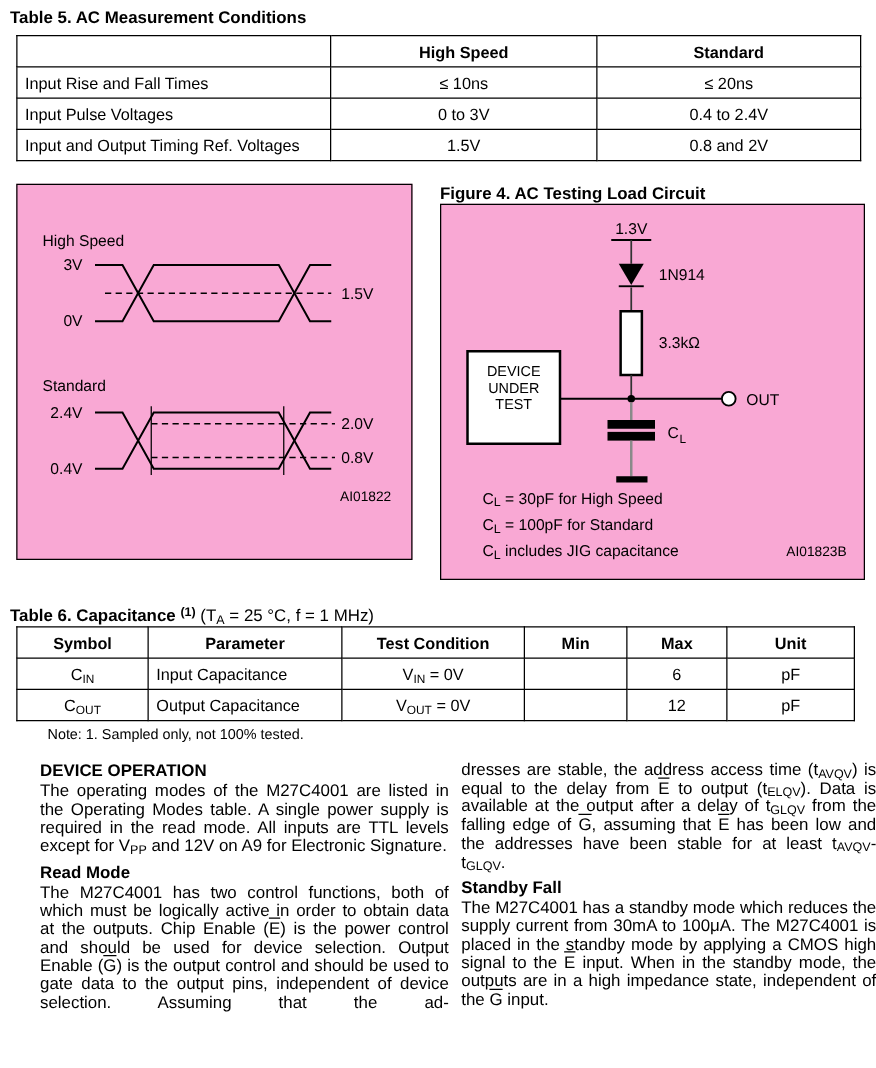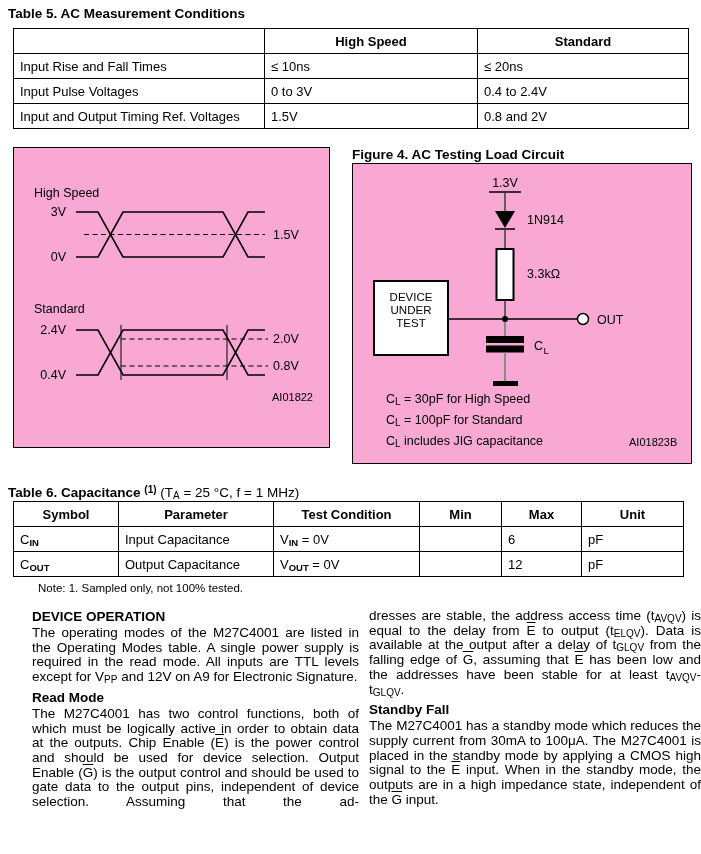--- a/index.html
+++ b/index.html
@@ -6,21 +6,21 @@
   html,body { background:#fff; }
   body {
     width:701px; height:854px; overflow:hidden;
     color:#000; font-family:"Liberation Sans","DejaVu Sans",sans-serif;
     position:relative;
   }
   .doc-title { font-weight:bold; font-size:13.5px; line-height:16px; margin:6px 0 0 8px; }
   table { border-collapse:collapse; margin-left:13px; table-layout:fixed; }
   td, th { border:1px solid #000; font-size:13px; height:25px; padding:0 6px; overflow:hidden; }
   th { font-weight:bold; text-align:center; }
-  td.ctr { text-align:left;margin-top:32px; }
+  td.ctr { text-align:center;margin-top:32px; }
   td.lbl { text-align:left; }
   .figrow { display:flex; margin-top:18px; }
   .figcol3 { margin-left:8px; width:330px; }
   .figcol4 { margin-left:14px; width:340px; }
   .figtitle { font-weight:bold; font-size:13.5px; line-height:16px; }
   .figbox { border:1px solid #000; height:301px; position:relative; background:#f9a8d4; }
   .figcol3 .figbox { width:317px; margin-left:5px; }
   .figcol4 .figbox { width:340px; }
   svg text { font-family:"Liberation Sans","DejaVu Sans",sans-serif; fill:#000; }
   .sig  { fill:none; stroke:#000; stroke-width:1.6; }
@@ -35,21 +35,21 @@
   .t6note { margin:5px 0 0 14px; font-size:11.5px; line-height:13px;padding-left:24px; }
   .columns { display:flex; margin-top:14px; }
   .colL { margin-left:32px; width:331px; }
   .colR { margin-left:10px; width:336px; }
   .col p { text-align:justify; font-size:13.5px; line-height:14.7px; }
   .col p.jlast { text-align-last:justify; }
   .col h3 { font-size:13.5px; line-height:15px; margin:5px 0 2px; }
   .col h3.first { margin-top:0; }
   sub { font-size:10px; vertical-align:-2px; line-height:0; }
   sup { font-size:10px; vertical-align:4px; line-height:0; }
-  td sub { font-size:9.5px;font-weight:bold; }
+  td sub { font-size:9.5px; }
   .ov { text-decoration:overline; }
   .bold { font-weight:bold; }
 </style>
 </head>
 <body>
 
 <div class="doc-title">Table 5. AC Measurement Conditions</div>
 <table class="t5" style="margin-top:6px;">
   <colgroup>
       <col style="width:251px">

